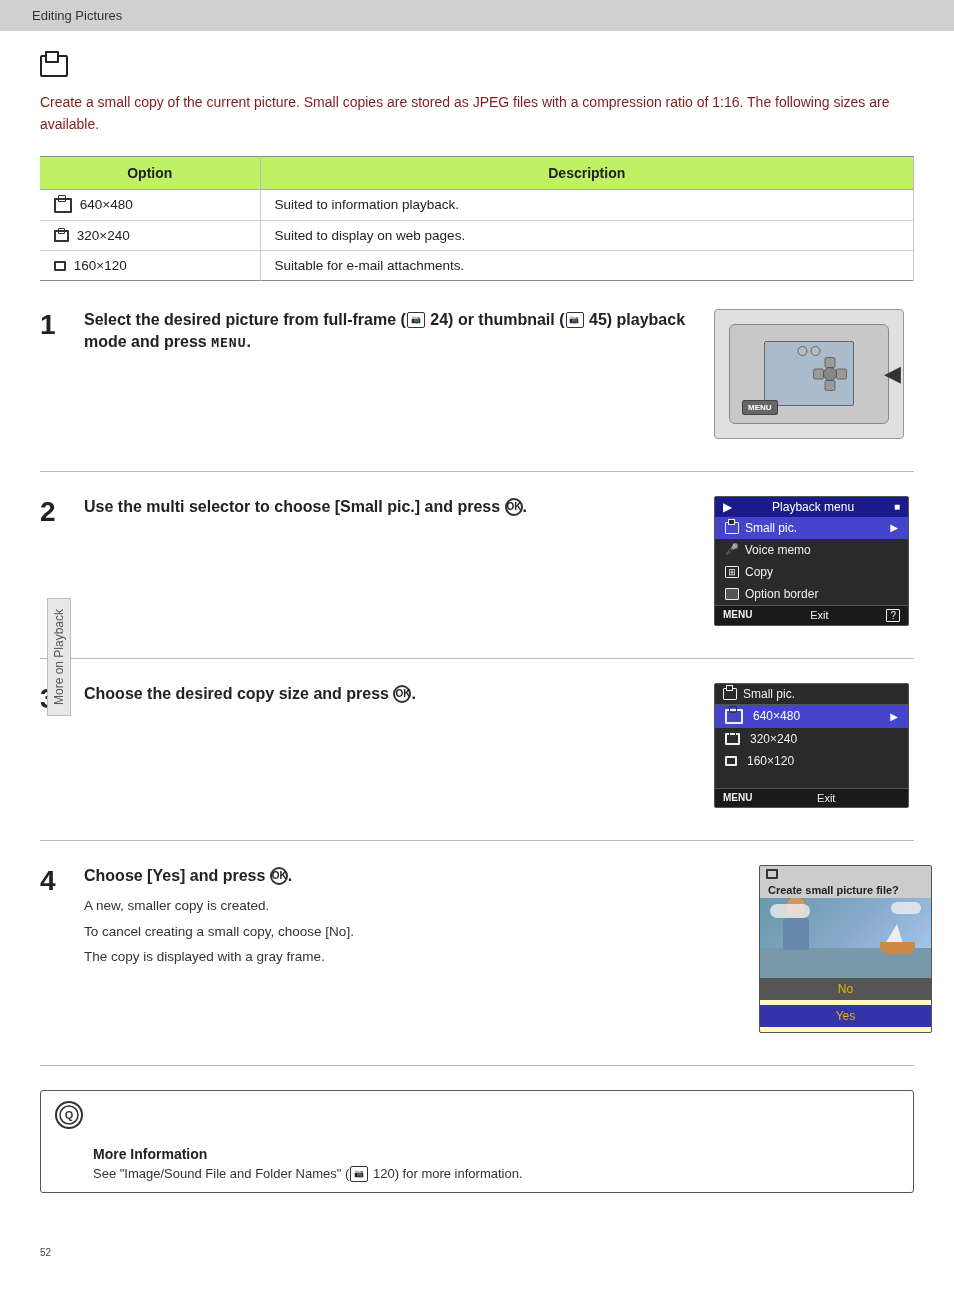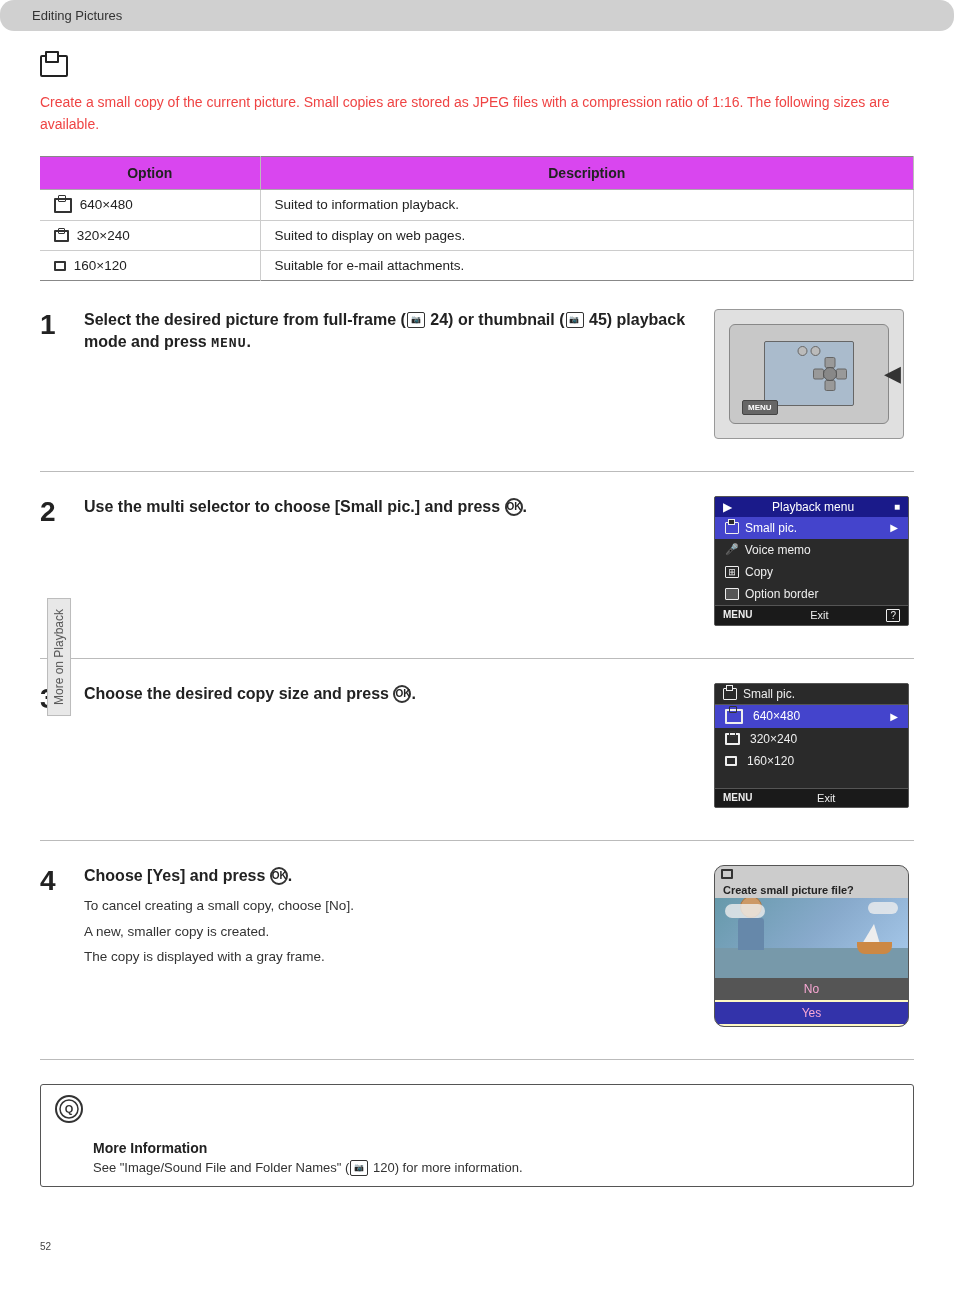--- a/index.html
+++ b/index.html
@@ -9,21 +9,20 @@
       background: #fff;
       color: #222;
       width: 954px;
       min-height: 1314px;
     }
     .top-bar {
       background: #d0d0d0;
       padding: 8px 32px;
       font-size: 13px;
       color: #333;
-      border-radius: 14px;
     }
     .main-content {
       padding: 24px 40px 24px 40px;
     }
     .page-title {
       font-size: 22px;
       font-weight: bold;
       margin-bottom: 14px;
       display: flex;
       align-items: center;
@@ -47,32 +46,32 @@
       border-radius: 1px;
       position: absolute;
       top: -6px;
       left: 3px;
       background: #fff;
     }
     .intro-text {
       font-size: 14px;
       line-height: 1.6;
       margin-bottom: 20px;
-      color: #ef4444;
+      color: #7f1d1d;
     }
     
     .options-table {
       width: 100%;
       border-collapse: collapse;
       margin-bottom: 28px;
       border-top: 1.5px solid #888;
       border-bottom: 1.5px solid #888;
     }
     .options-table th {
-      background: #d946ef;
+      background: #bef264;
       font-weight: bold;
       font-size: 14px;
       padding: 8px 16px;
       border-right: 1px solid #bbb;
       border-bottom: 1px solid #aaa;
     }
     .options-table td {
       padding: 7px 14px;
       border-right: 1px solid #ccc;
       border-bottom: 1px solid #ccc;
@@ -195,48 +194,49 @@
       color: #eee;
       padding: 3px 8px;
       font-size: 12px;
       display: flex;
       align-items: center;
       gap: 6px;
       border-bottom: 1px solid #555;
     }
     
     .create-dialog {
-      width: 195px;
+      width: 173px;
       border: 1.5px solid #555;
-      border-radius: 10px;
+      border-radius: 2px;
       background: #888;
       overflow: hidden;
       font-size: 12px;
+      margin-left: 45px;
     }
     .dialog-header {
       background: #ccc;
       padding: 3px 6px;
       display: flex;
       align-items: center;
       gap: 4px;
     }
     .dialog-img-area {
       height: 80px;
       background: linear-gradient(135deg, #6699aa 0%, #88aacc 50%, #aaccee 100%);
       position: relative;
       overflow: hidden;
     }
     .dialog-choices {
       background: #555;
     }
     .dialog-choice {
       padding: 4px 24px;
-      color: #f9a8d4;
-      font-size: 12px;
-      border-bottom: 2px solid #fef9c3;
+      color: #eab308;
+      font-size: 12px;
+      border-bottom: 5px solid #fef9c3;
       text-align: center;
     }
     .dialog-choice.selected {
       background: #3333aa;
     }
     
     .sidebar-label {
       position: fixed;
       left: 0;
       top: 50%;
@@ -580,22 +580,22 @@
   </div>
 
   <hr class="step-divider">
 
   <div class="step">
     <div class="step-number">4</div>
     <div class="step-body">
       <div class="step-title">
         Choose [Yes] and press <span class="ok-btn">OK</span>.
       </div>
+      <div class="step-desc">A new, smaller copy is created.</div>
       <div class="step-desc">To cancel creating a small copy, choose [No].</div>
-      <div class="step-desc">A new, smaller copy is created.</div>
       <div class="step-desc">The copy is displayed with a gray frame.</div>
     </div>
     <div class="step-image">
       <div class="create-dialog">
         <div class="dialog-header">
           <span class="sz-icon-sm"></span>
         </div>
         <div style="background:#ccc;padding:2px 8px;font-size:11px;font-weight:bold;color:#222;">Create small picture file?</div>
         <div class="dialog-img-area">
 

